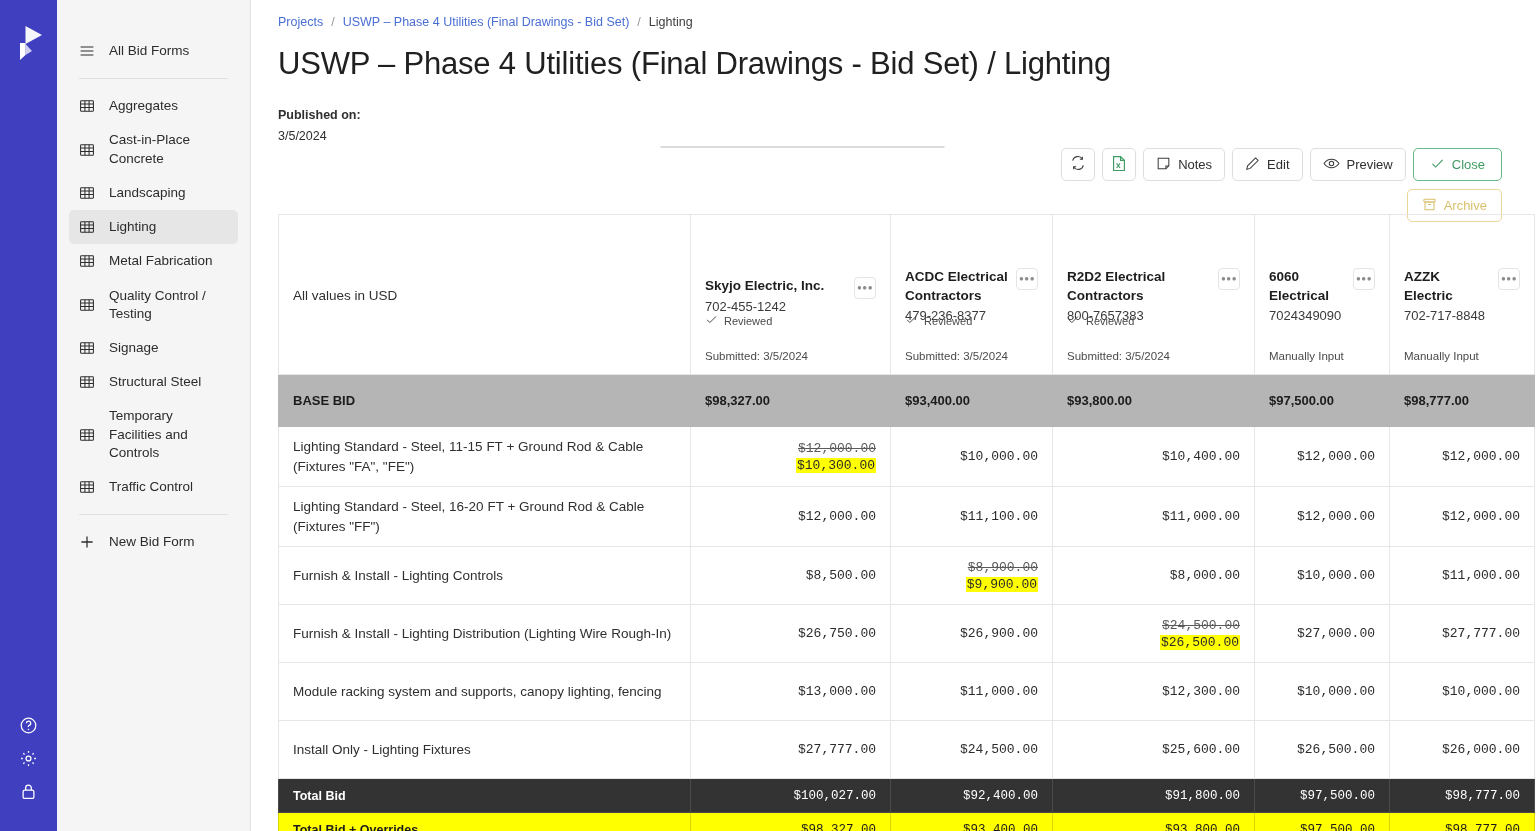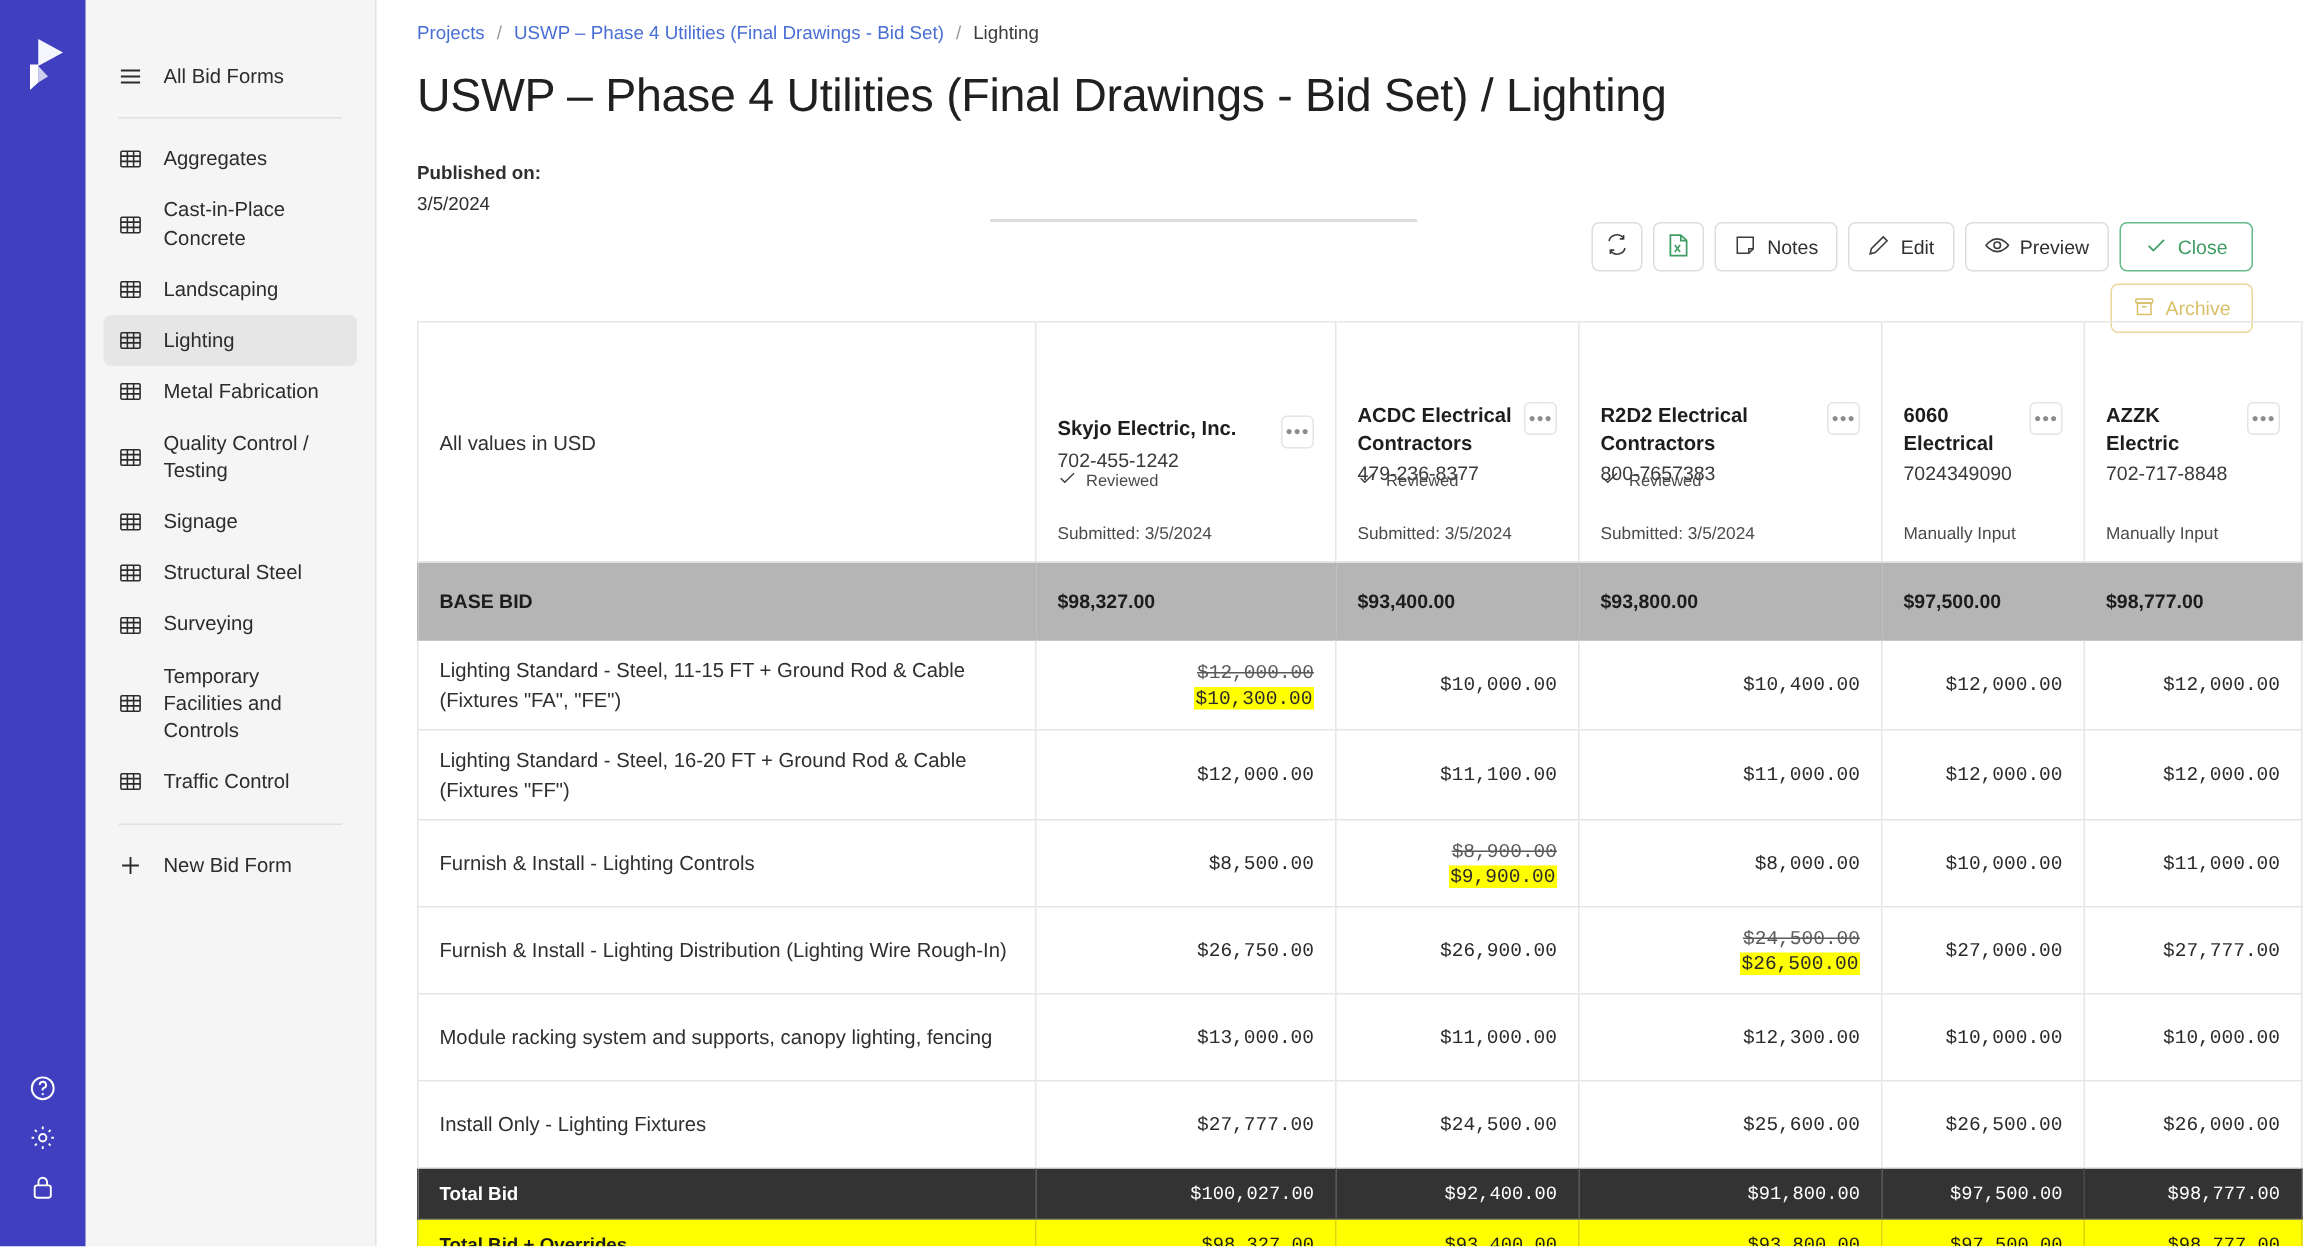--- a/index.html
+++ b/index.html
@@ -272,29 +272,20 @@
     <div class="side-item">
       <span class="side-ico">
         <svg width="16" height="16" viewBox="0 0 20 20" stroke="#2c2c2c" stroke-width="1.3" fill="none">
           <rect x="2" y="3.5" width="16" height="13" rx="1"></rect>
           <path d="M2 7.6h16M2 12h16M7.4 3.5v13M12.6 3.5v13"></path>
         </svg>
       </span>
       <span class="side-label">Structural Steel</span>
     </div>
 
-    <div class="side-item">
-      <span class="side-ico">
-        <svg width="16" height="16" viewBox="0 0 20 20" stroke="#2c2c2c" stroke-width="1.3" fill="none">
-          <rect x="2" y="3.5" width="16" height="13" rx="1"></rect>
-          <path d="M2 7.6h16M2 12h16M7.4 3.5v13M12.6 3.5v13"></path>
-        </svg>
-      </span>
-      <span class="side-label">Surveying</span>
-    </div>
 
     <div class="side-item">
       <span class="side-ico">
         <svg width="16" height="16" viewBox="0 0 20 20" stroke="#2c2c2c" stroke-width="1.3" fill="none">
           <rect x="2" y="3.5" width="16" height="13" rx="1"></rect>
           <path d="M2 7.6h16M2 12h16M7.4 3.5v13M12.6 3.5v13"></path>
         </svg>
       </span>
       <span class="side-label">Temporary Facilities and Controls</span>
     </div>

